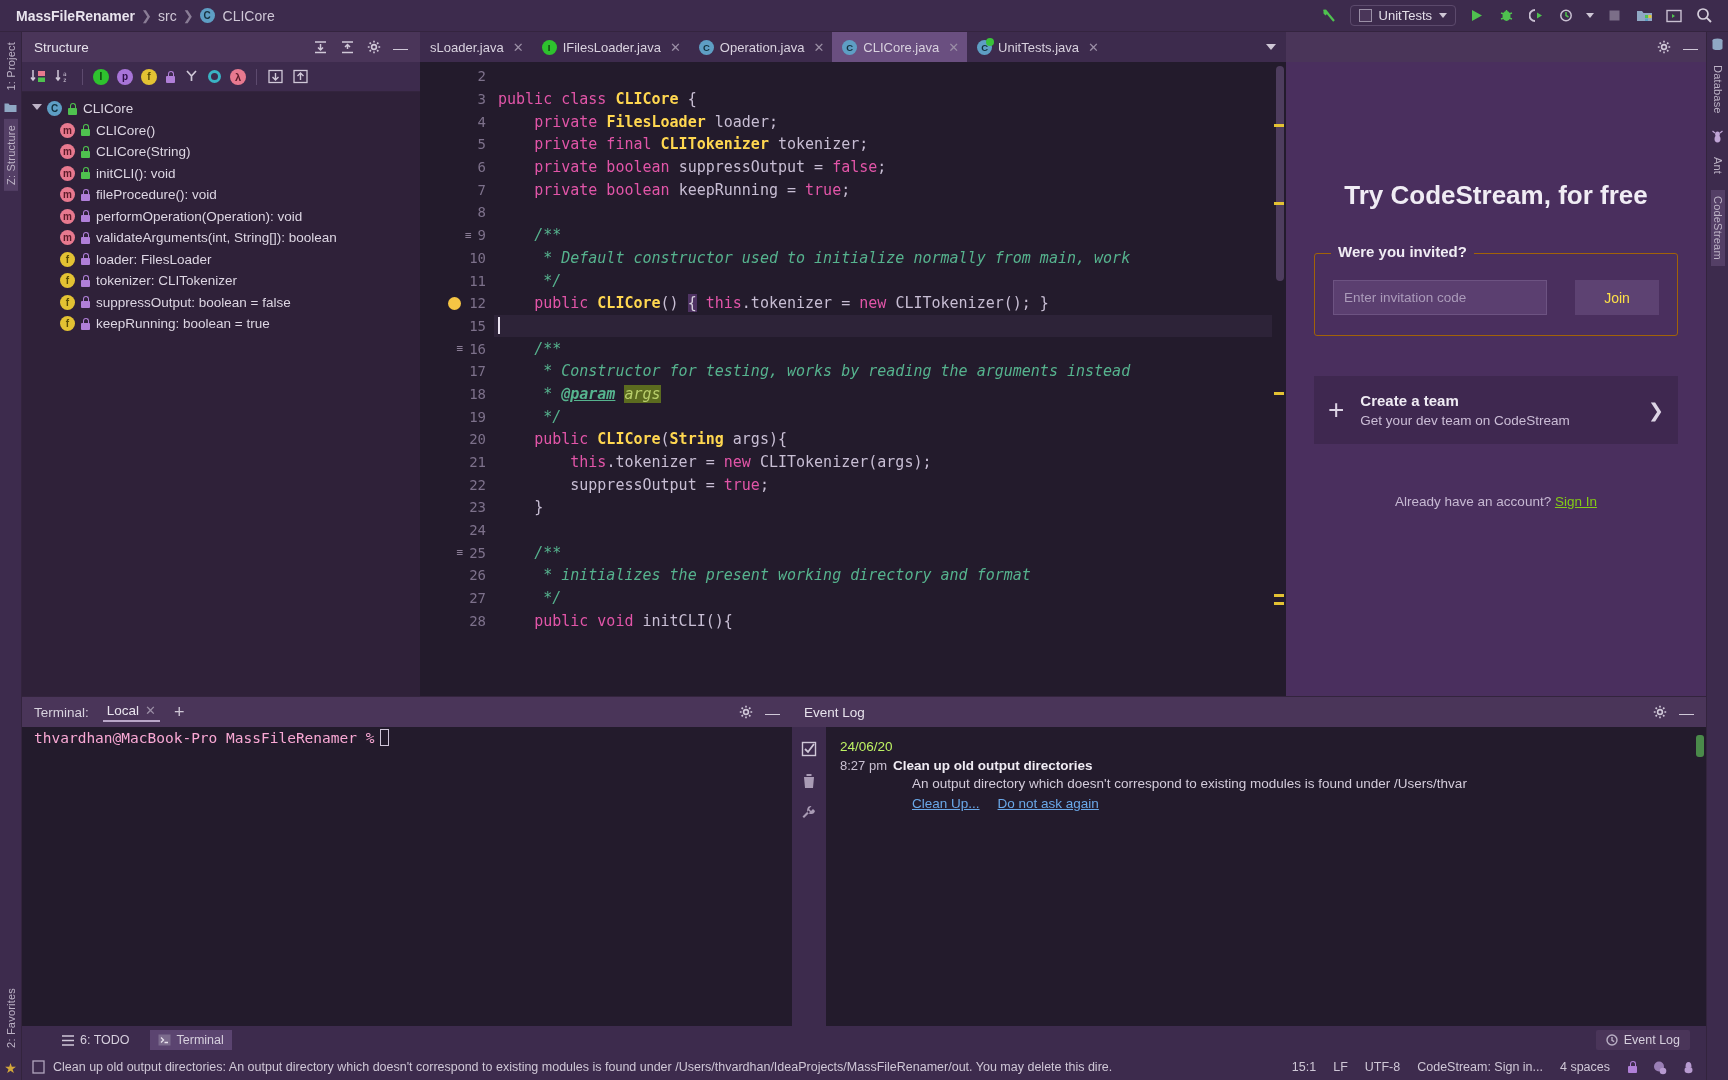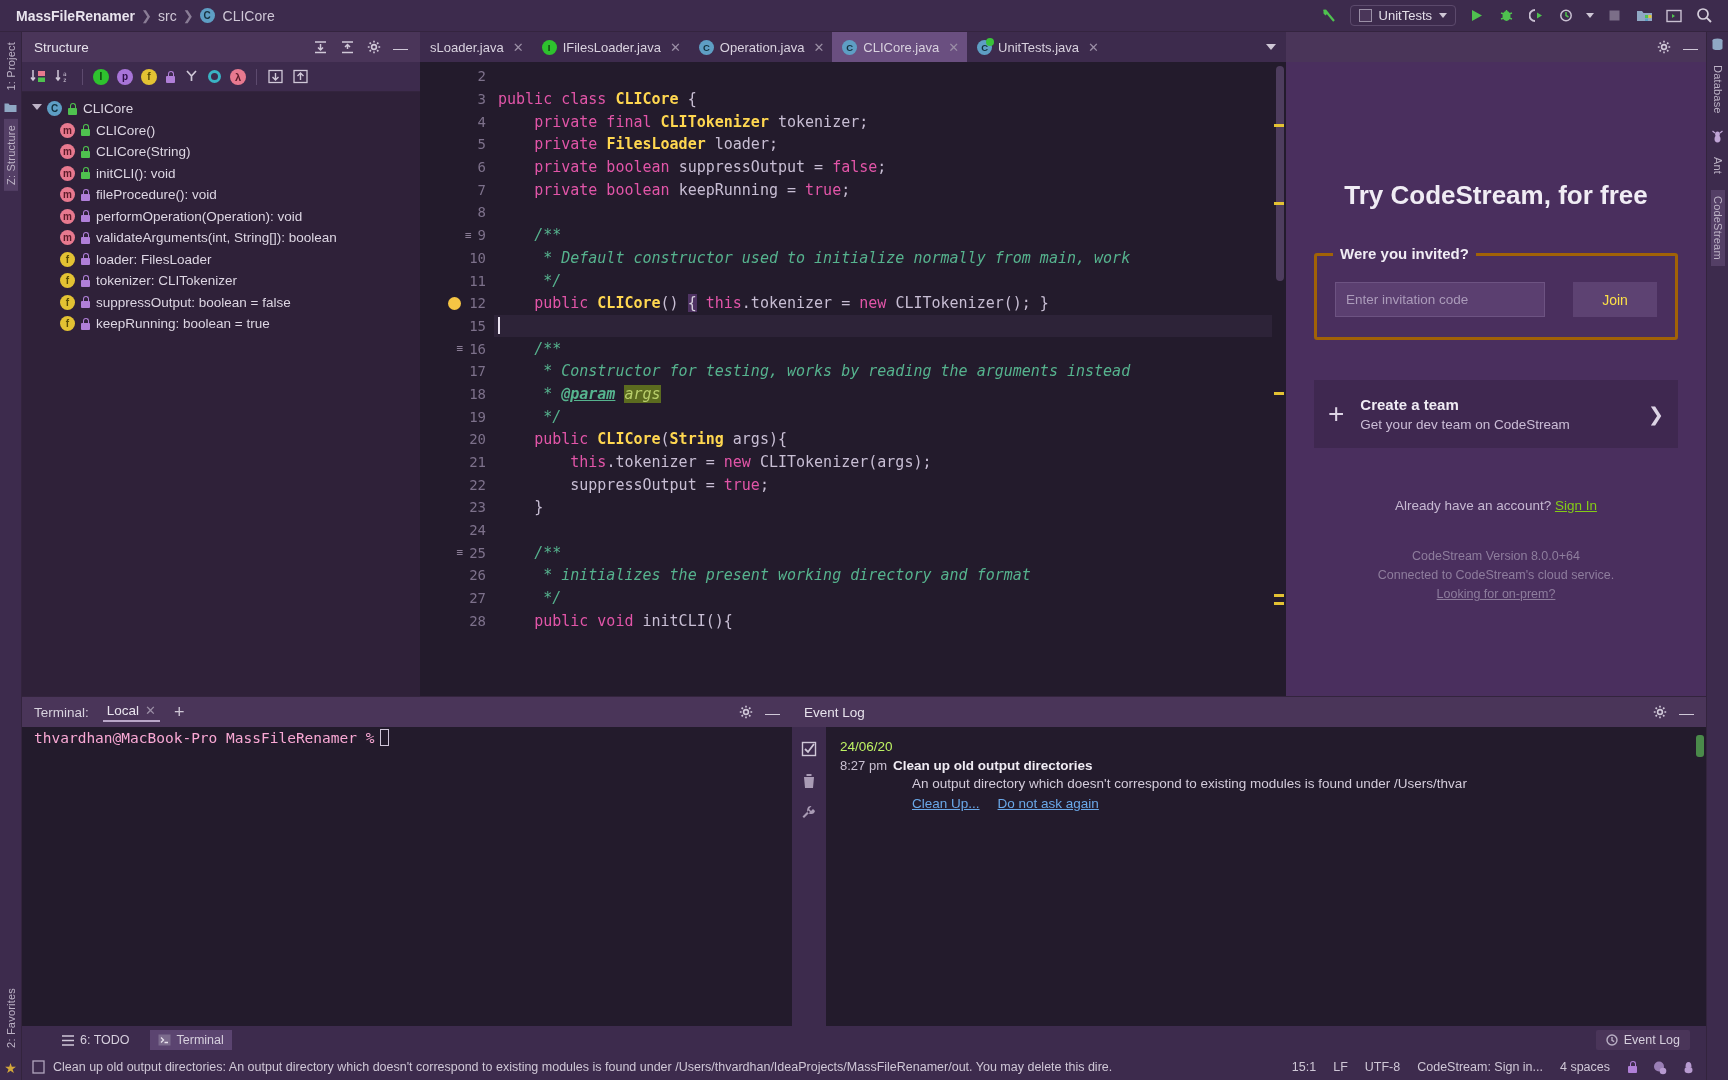--- a/index.html
+++ b/index.html
@@ -123,21 +123,21 @@
   
   .marker-strip { width: 14px; flex: 0 0 14px; background: #231b2c; position: relative; }
   .mk { position: absolute; right: 2px; width: 10px; height: 3px; }
   .scroll-thumb { position: absolute; right: 2px; top: 4px; width: 8px; height: 215px; background: #4e3d5e; border-radius: 4px; }
 
   
   .codestream { width: 420px; flex: 0 0 420px; background: #4a2f5e; display: flex; flex-direction: column; }
   .cs-head { height: 30px; background: #4a3559; display: flex; align-items: center; justify-content: flex-end; gap: 12px; padding-right: 8px; flex: 0 0 30px; }
   .cs-body { flex: 1 1 auto; padding: 0 28px; display: flex; flex-direction: column; overflow: hidden; }
   .cs-title { text-align: center; font-size: 26px; font-weight: bold; color: #f0ecf4; margin-top: 118px; }
-  .cs-fieldset { border: 3px solid #a16207; border-radius: 3px; margin-top: 42px; padding: 0 18px 20px; position: relative; }
+  .cs-fieldset { border: 1px solid #a16207; border-radius: 3px; margin-top: 42px; padding: 0 18px 20px; position: relative; }
   .cs-legend { position: absolute; top: -11px; left: 16px; background: #4a2f5e; padding: 0 7px; font-size: 15px; font-weight: bold; color: #f0ecf4; }
   .cs-row { display: flex; align-items: center; gap: 28px; margin-top: 26px; }
   .cs-input { flex: 1 1 auto; height: 35px; background: #5b3f70; border: 1px solid #6d5382; color: #c3b2d0; font-size: 13.5px; padding: 0 10px; font-family: "Liberation Sans", sans-serif; }
   .cs-input::placeholder { color: #ab9bba; }
   .cs-join { width: 84px; height: 35px; background: #5d4272; border: none; color: #fde047; font-size: 14px; cursor: pointer; font-family: "Liberation Sans", sans-serif; }
   .cs-card { margin-top: 40px; background: #3f2850; display: flex; align-items: center; padding: 16px 14px; gap: 16px; }
   .cs-plus { font-size: 28px; color: #ddd4e5; line-height: 1; font-weight: 300; }
   .cs-card-t { font-size: 15px; font-weight: bold; color: #f0ecf4; }
   .cs-card-s { font-size: 13.5px; color: #cbbdd6; margin-top: 4px; }
   .cs-chev { margin-left: auto; color: #ddd4e5; font-size: 19px; }
@@ -558,22 +558,22 @@
                 <div class="gl">
                   <span>27</span>
                 </div>
                 <div class="gl">
                   <span>28</span>
                 </div>
               </div>
             <div class="codearea" id="codearea">
                 <div class="cl"></div>
                 <div class="cl"><span class="kw">public class </span><span class="cls">CLICore</span><span class="pun"> {</span></div>
+                <div class="cl"><span class="pun">    </span><span class="kw">private </span><span class="cls">FilesLoader</span><span class="idf"> loader;</span></div>
                 <div class="cl"><span class="pun">    </span><span class="kw">private final </span><span class="cls">CLITokenizer</span><span class="idf"> tokenizer;</span></div>
-                <div class="cl"><span class="pun">    </span><span class="kw">private </span><span class="cls">FilesLoader</span><span class="idf"> loader;</span></div>
                 <div class="cl"><span class="pun">    </span><span class="kw">private boolean </span><span class="idf">suppressOutput </span><span class="pun">= </span><span class="kw">false</span><span class="pun">;</span></div>
                 <div class="cl"><span class="pun">    </span><span class="kw">private boolean </span><span class="idf">keepRunning </span><span class="pun">= </span><span class="kw">true</span><span class="pun">;</span></div>
                 <div class="cl"></div>
                 <div class="cl"><span class="pun">    </span><span class="cmt">/**</span></div>
                 <div class="cl"><span class="pun">     </span><span class="cmt">* Default constructor used to initialize normally from main, work</span></div>
                 <div class="cl"><span class="pun">     </span><span class="cmt">*/</span></div>
                 <div class="cl"><span class="pun">    </span><span class="kw">public </span><span class="cls">CLICore</span><span class="pun">() </span><span class="brc-hl">{</span><span class="pun"> </span><span class="kw">this</span><span class="idf">.tokenizer </span><span class="pun">= </span><span class="kw">new </span><span class="idf">CLITokenizer(); }</span></div>
                 <div class="cl cur"><span class="caretline"></span></div>
                 <div class="cl"><span class="pun">    </span><span class="cmt">/**</span></div>
                 <div class="cl"><span class="pun">     </span><span class="cmt">* Constructor for testing, works by reading the arguments instead</span></div>
@@ -623,25 +623,20 @@
               <span class="cs-plus">+</span>
               <div>
                 <div class="cs-card-t">Create a team</div>
                 <div class="cs-card-s">Get your dev team on CodeStream</div>
               </div>
               <span class="cs-chev">❯</span>
             </div>
             <div class="cs-signin">
               <span>Already have an account?</span>
               <a href="#">Sign In</a>
-            </div>
-            <div class="cs-ver">
-              <div>CodeStream Version 8.0.0+64</div>
-              <div>Connected to CodeStream's cloud service.</div>
-              <div><a href="#">Looking for on-prem?</a></div>
             </div>
           </div>
         </div>
       </div>
 
       <div class="lower">
         <div class="terminal">
           <div class="term-head">
             <span>Terminal:</span>
             <span class="term-tab">

